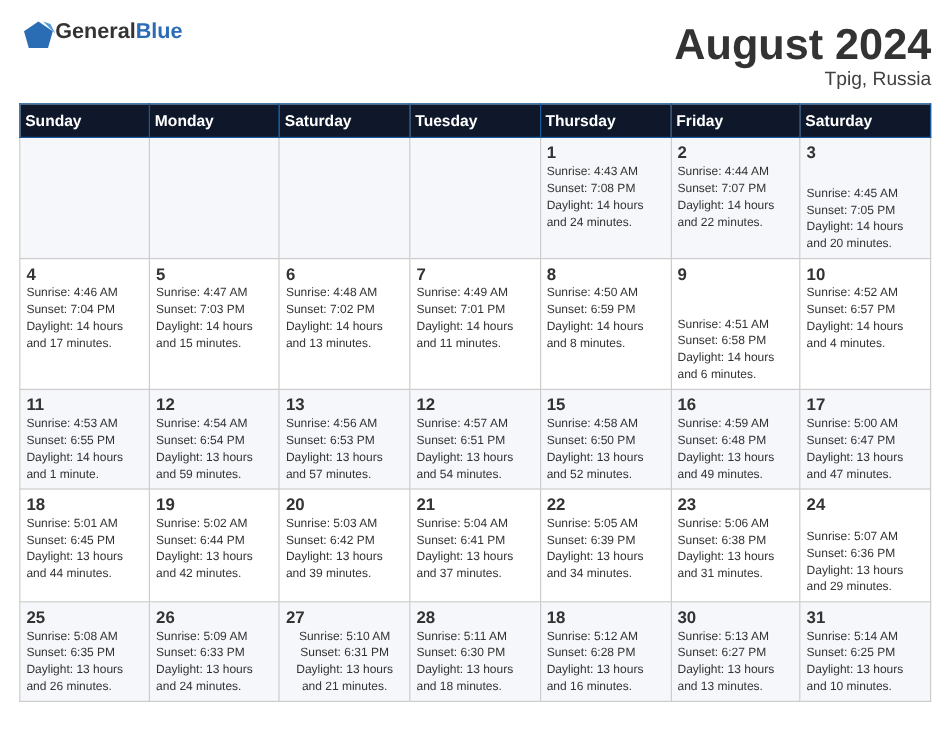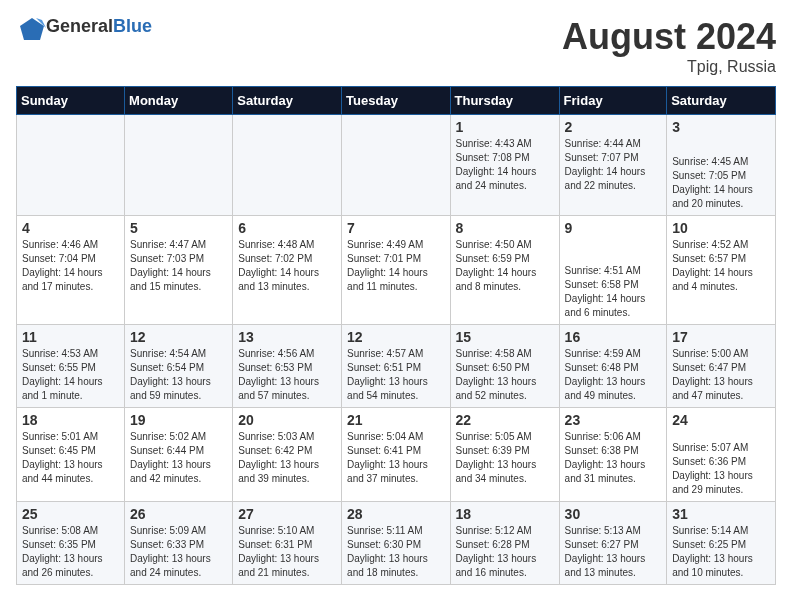--- a/index.html
+++ b/index.html
@@ -312,21 +312,21 @@
         </td>
         <td>
           <div class="day-num">26</div>
           <div class="day-info" style="white-space: pre-line;">Sunrise: 5:09 AM
 Sunset: 6:33 PM
 Daylight: 13 hours
 and 24 minutes.</div>
         </td>
         <td>
           <div class="day-num">27</div>
-          <div class="day-info" style="white-space: pre-line;">Sunrise: 5:10 AM
+          <div class="day-info" style="white-space: pre-line; text-align: center;">Sunrise: 5:10 AM
 Sunset: 6:31 PM
 Daylight: 13 hours
 and 21 minutes.</div>
         </td>
         <td>
           <div class="day-num">28</div>
           <div class="day-info" style="white-space: pre-line;">Sunrise: 5:11 AM
 Sunset: 6:30 PM
 Daylight: 13 hours
 and 18 minutes.</div>

